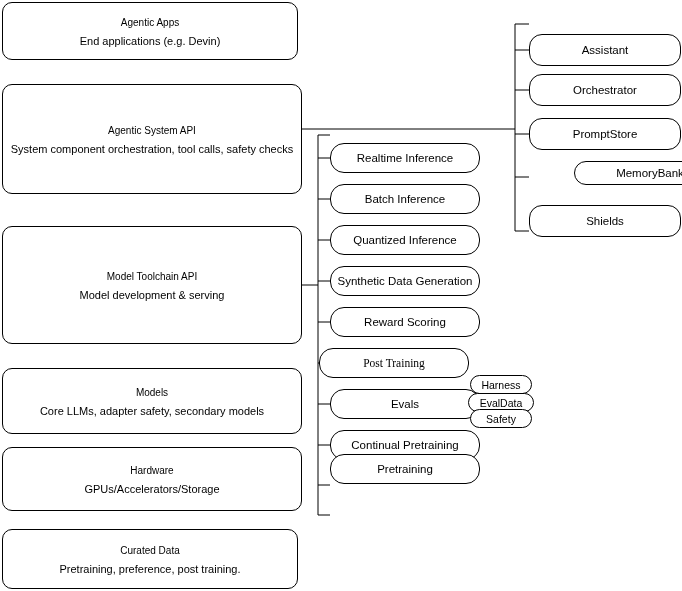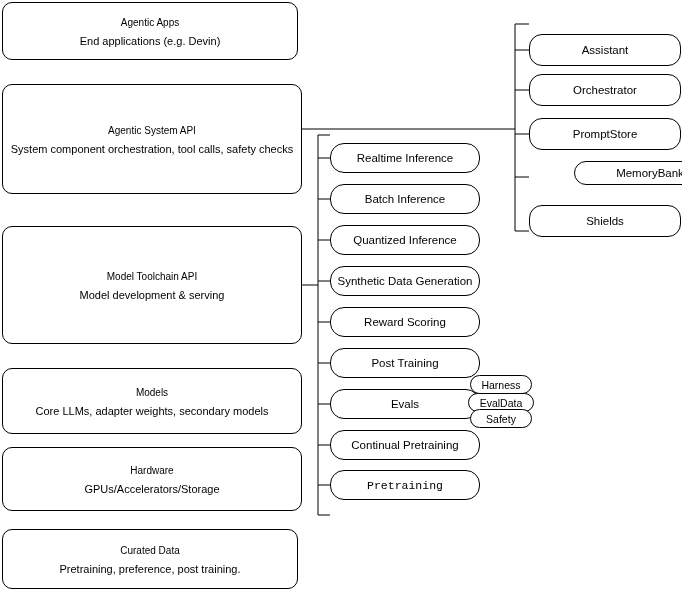--- a/index.html
+++ b/index.html
@@ -107,21 +107,21 @@
     <div class="stack-sub">System component orchestration, tool calls, safety checks</div>
   </div>
 
   <div class="node stack-box" style="left:2px;top:226px;width:300px;height:118px;">
     <div class="stack-title">Model Toolchain API</div>
     <div class="stack-sub">Model development &amp; serving</div>
   </div>
 
   <div class="node stack-box" style="left:2px;top:368px;width:300px;height:66px;">
     <div class="stack-title">Models</div>
-    <div class="stack-sub">Core LLMs, adapter weights, secondary models</div>
+    <div class="stack-sub">Core LLMs, adapter safety, secondary models</div>
   </div>
 
   <div class="node stack-box" style="left:2px;top:447px;width:300px;height:64px;">
     <div class="stack-title">Hardware</div>
     <div class="stack-sub">GPUs/Accelerators/Storage</div>
   </div>
 
   <div class="node stack-box" style="left:2px;top:529px;width:296px;height:60px;">
     <div class="stack-title">Curated Data</div>
     <div class="stack-sub">Pretraining, preference, post training.</div>
@@ -151,30 +151,30 @@
   </div>
   <div class="node mid-pill" style="left:330px;top:225px;width:150px;height:30px;">
     <span>Quantized Inference</span>
   </div>
   <div class="node mid-pill" style="left:330px;top:266px;width:150px;height:30px;">
     <span>Synthetic Data Generation</span>
   </div>
   <div class="node mid-pill" style="left:330px;top:307px;width:150px;height:30px;">
     <span>Reward Scoring</span>
   </div>
-  <div class="node mid-pill" style="left:330px;top:348px;width:150px;height:30px;">
+  <div class="node mid-pill" style="left:319px;top:348px;width:150px;height:30px;font-family:Liberation Serif, serif;">
     <span>Post Training</span>
   </div>
   <div class="node mid-pill" style="left:330px;top:389px;width:150px;height:30px;">
     <span>Evals</span>
   </div>
   <div class="node mid-pill" style="left:330px;top:430px;width:150px;height:30px;">
     <span>Continual Pretraining</span>
   </div>
-  <div class="node mid-pill" style="left:330px;top:470px;width:150px;height:30px;font-family:Liberation Mono, monospace;">
+  <div class="node mid-pill" style="left:330px;top:454px;width:150px;height:30px;">
     <span>Pretraining</span>
   </div>
 
   <div class="node small-pill" style="left:470px;top:375px;width:62px;height:19px;z-index:5;">
     <span>Harness</span>
   </div>
   <div class="node small-pill" style="left:468px;top:393px;width:66px;height:19px;z-index:6;">
     <span>EvalData</span>
   </div>
   <div class="node small-pill" style="left:470px;top:409px;width:62px;height:19px;z-index:7;">

